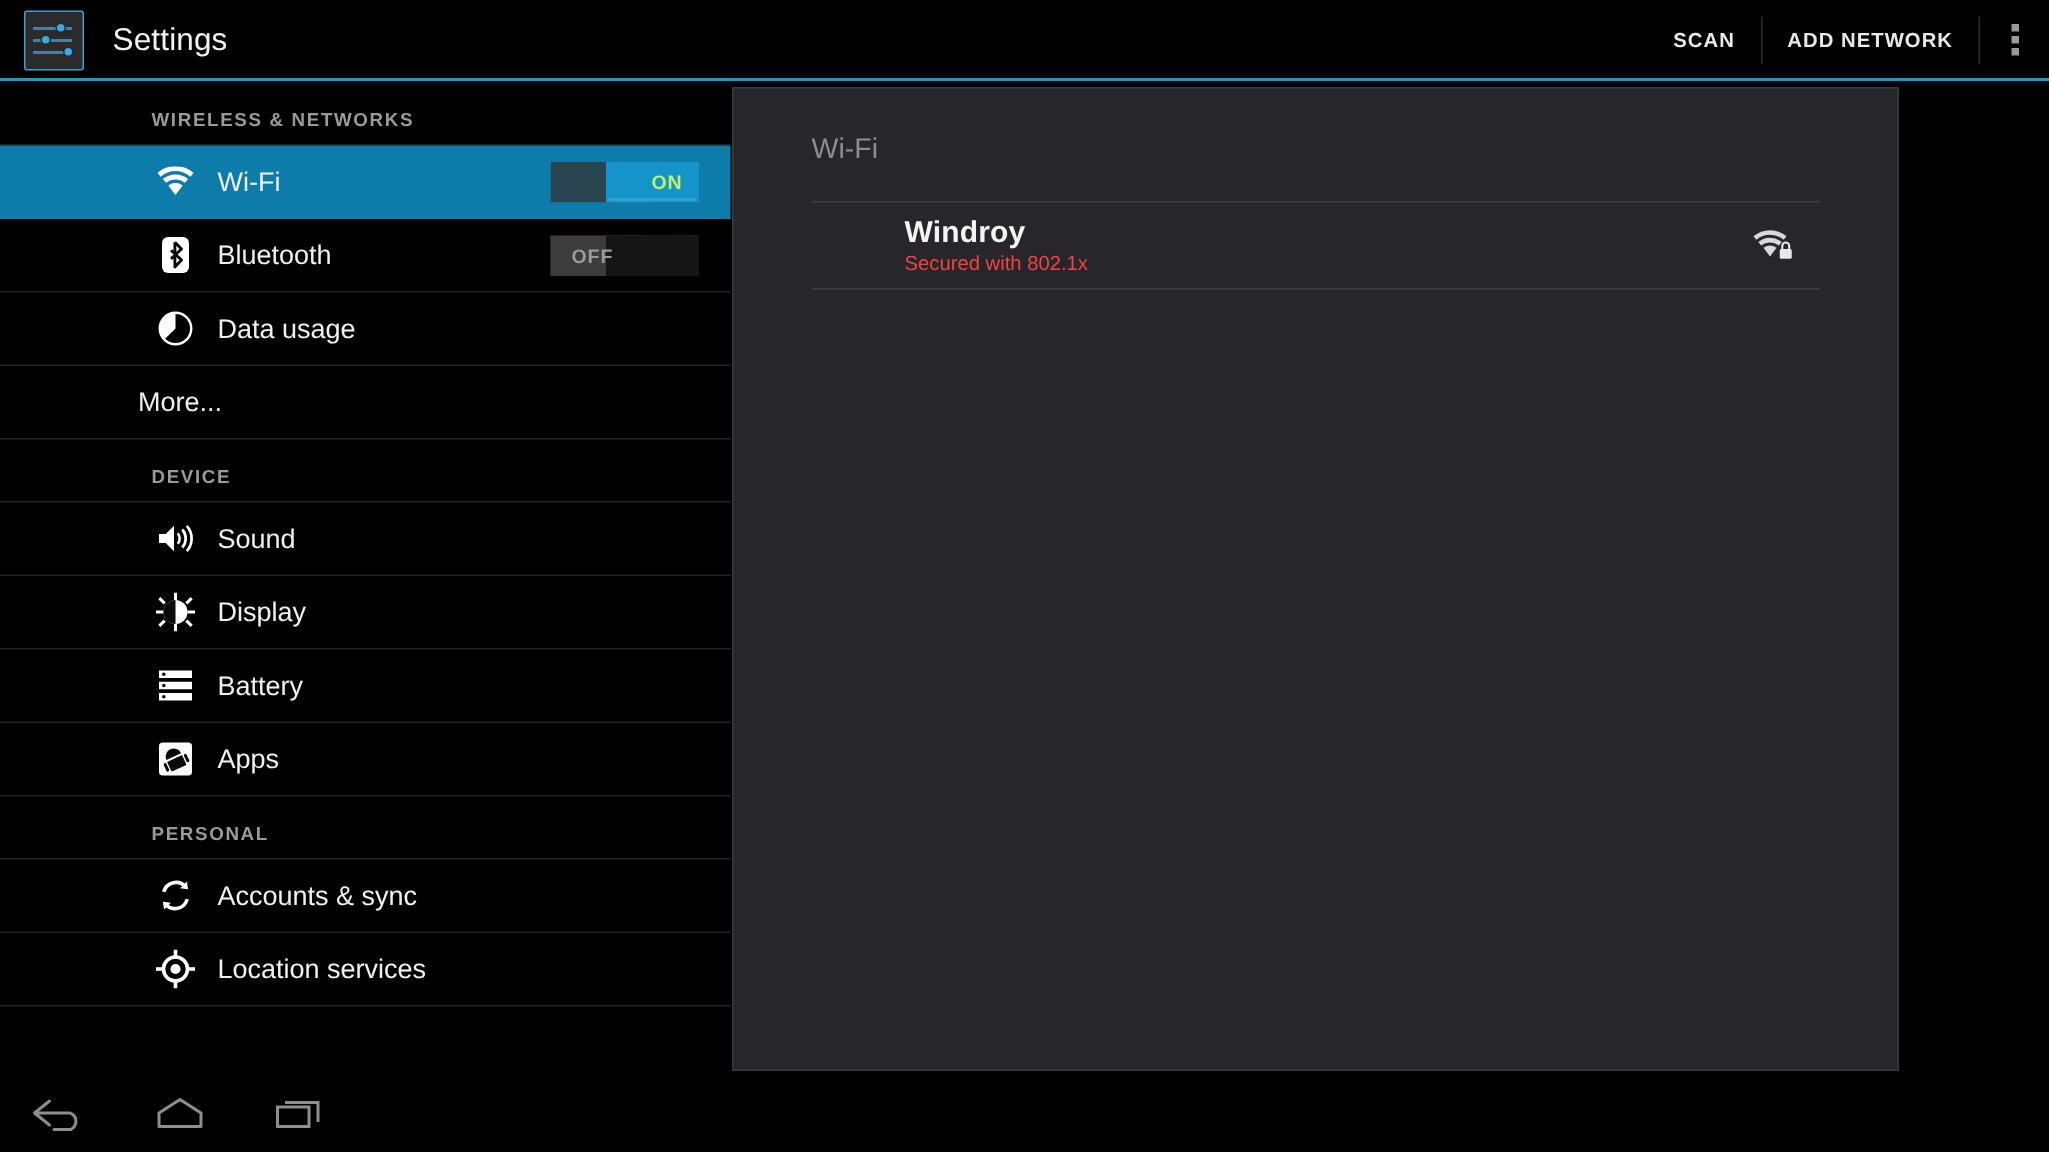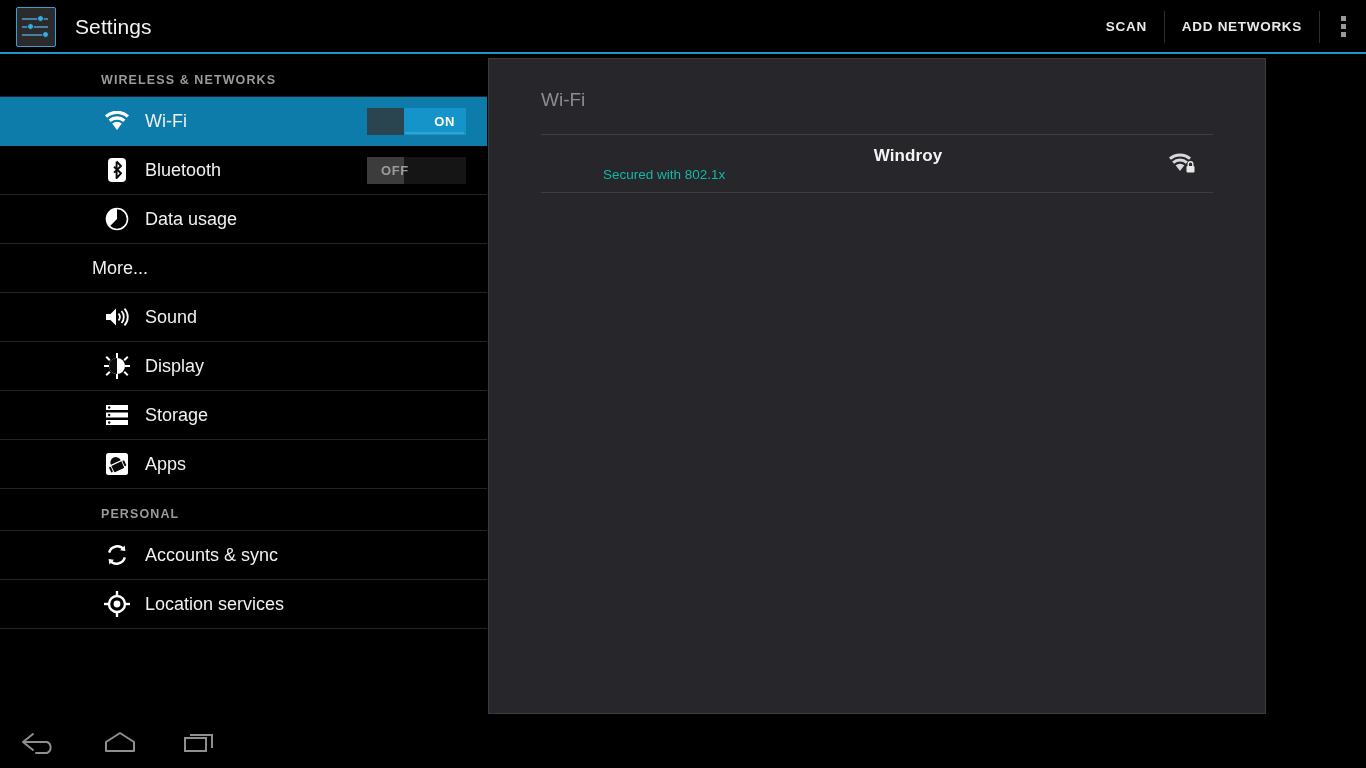--- a/index.html
+++ b/index.html
@@ -69,21 +69,21 @@
   .sw .lt { left:0; width:62px; }
   .sw .rt { right:0; width:62px; }
   .sw .slant { position:absolute; top:-4px; width:26px; height:36px;
                transform:skewX(-19deg); }
   .sw .txt { position:absolute; top:0; height:27px; line-height:27px;
              font-size:13px; font-weight:bold; letter-spacing:.6px; }
   
   .sw.on .lt { background:#2a4450; }
   .sw.on .rt { background:#1494c8; }
   .sw.on .slant { left:44px; background:#1494c8; }
-  .sw.on .txt { right:11px; color:#ffffff; }
+  .sw.on .txt { right:11px; color:#bef264; }
   .sw.on::after { content:""; position:absolute; left:38px; right:2px; bottom:1px;
                   height:2px; background:#3fb2df; opacity:.55; }
   
   .sw.off { right:21px; width:99px; background:#7f1d1d; }
   .sw.off .lt { background:#3c3c3c; width:64px; }
   .sw.off .rt { background:#151515; }
   .sw.off .slant { left:50px; background:#151515; }
   .sw.off .txt { left:14px; color:#9b9b9b; }
 
   
@@ -95,22 +95,22 @@
     position:absolute; left:488px; top:58px; width:778px; height:656px;
     background:#26262b; border:1px solid #3a3a3f;
   }
   .c-title { color:#8d8d8d; font-size:19px; padding:30px 0 0 52px; font-weight:400; }
   .net-list { margin:23px 52px 0 52px; border-top:1px solid #3d3d42; }
   .net-row {
     position:relative; height:58px; border-bottom:1px solid #3d3d42;
     display:flex; flex-direction:column; justify-content:center;
     padding-left:62px; cursor:pointer;
   }
-  .net-name { color:#f4f4f4; font-size:17px; font-weight:bold; letter-spacing:.1px;text-align:center; }
-  .net-sub { color:#14b8a6; font-size:13.5px; margin-top:1px; }
+  .net-name { color:#f4f4f4; font-size:20px; font-weight:bold; letter-spacing:.1px; }
+  .net-sub { color:#ef4444; font-size:13.5px; margin-top:1px; }
   .net-sig { position:absolute; right:16px; top:14px; width:30px; height:28px; }
 
   
   .navbar { position:absolute; left:0; top:716px; width:1366px; height:52px; background:#000; }
   .nav-btn { position:absolute; top:0; height:52px; width:80px;
              display:flex; align-items:center; justify-content:center; cursor:pointer; }
 </style>
 </head>
 <body>
 
@@ -123,21 +123,21 @@
       <span class="sl" style="left:5px;top:18px;width:26px;"></span>
       <span class="kn" style="left:10px;top:15px;"></span>
       <span class="sl" style="left:5px;top:26px;width:26px;"></span>
       <span class="kn" style="left:25px;top:23px;"></span>
     </div>
     <div class="app-title">Settings</div>
 
     <div class="ab-right">
       <div class="ab-btn">SCAN</div>
       <div class="ab-div"></div>
-      <div class="ab-btn">ADD NETWORKS</div>
+      <div class="ab-btn">ADD NETWORK</div>
       <div class="ab-div"></div>
       <div class="overflow">
         <i></i>
           <i></i>
           <i></i>
       </div>
     </div>
   </div>
   <div class="topline"></div>
 
@@ -185,20 +185,21 @@
           <path d="M12 12 L12 1.5 A10.5 10.5 0 0 0 4.6 19.4 Z" fill="#ffffff"></path>
         </svg>
       </span>
       <span class="lbl">Data usage</span>
     </div>
 
     <div class="row noicon">
       <span class="lbl">More...</span>
     </div>
 
+    <div class="sec-head">DEVICE</div>
 
     <div class="row">
       <span class="ico i-sound">
         <svg width="26" height="22" viewBox="0 0 26 22">
           <path d="M2 8 H6.5 L12 2.5 V19.5 L6.5 14 H2 Z" fill="#ffffff"></path>
           <path d="M14.5 7.5 A5.5 5.5 0 0 1 14.5 14.5" stroke="#ffffff" stroke-width="1.8" fill="none"></path>
           <path d="M17.5 5 A9 9 0 0 1 17.5 17" stroke="#ffffff" stroke-width="1.8" fill="none"></path>
           <path d="M20.5 2.6 A12.5 12.5 0 0 1 20.5 19.4" stroke="#ffffff" stroke-width="1.8" fill="none"></path>
         </svg>
       </span>
@@ -231,21 +232,21 @@
       <span class="ico i-storage">
         <svg width="24" height="22" viewBox="0 0 24 22">
           <rect x="1" y="1" width="22" height="5" fill="#ffffff"></rect>
           <rect x="1" y="8.5" width="22" height="5" fill="#ffffff"></rect>
           <rect x="1" y="16" width="22" height="5" fill="#ffffff"></rect>
           <circle cx="4.2" cy="3.5" r="1.2" fill="#0a0a0a"></circle>
           <circle cx="4.2" cy="11" r="1.2" fill="#0a0a0a"></circle>
           <circle cx="4.2" cy="18.5" r="1.2" fill="#0a0a0a"></circle>
         </svg>
       </span>
-      <span class="lbl">Storage</span>
+      <span class="lbl">Battery</span>
     </div>
 
 
     <div class="row">
       <span class="ico i-apps">
         <svg width="24" height="24" viewBox="0 0 24 24">
           <rect x="1" y="1" width="22" height="22" rx="2.5" fill="#ffffff"></rect>
           <g fill="#0a0a0a" transform="rotate(-25 12 13)">
             <path d="M6.5 11.5 h11 v6.2 a1 1 0 0 1 -1 1 h-9 a1 1 0 0 1 -1 -1 Z"></path>
             <path d="M6.6 10.2 a5.4 5.4 0 0 1 10.8 0 Z"></path>

